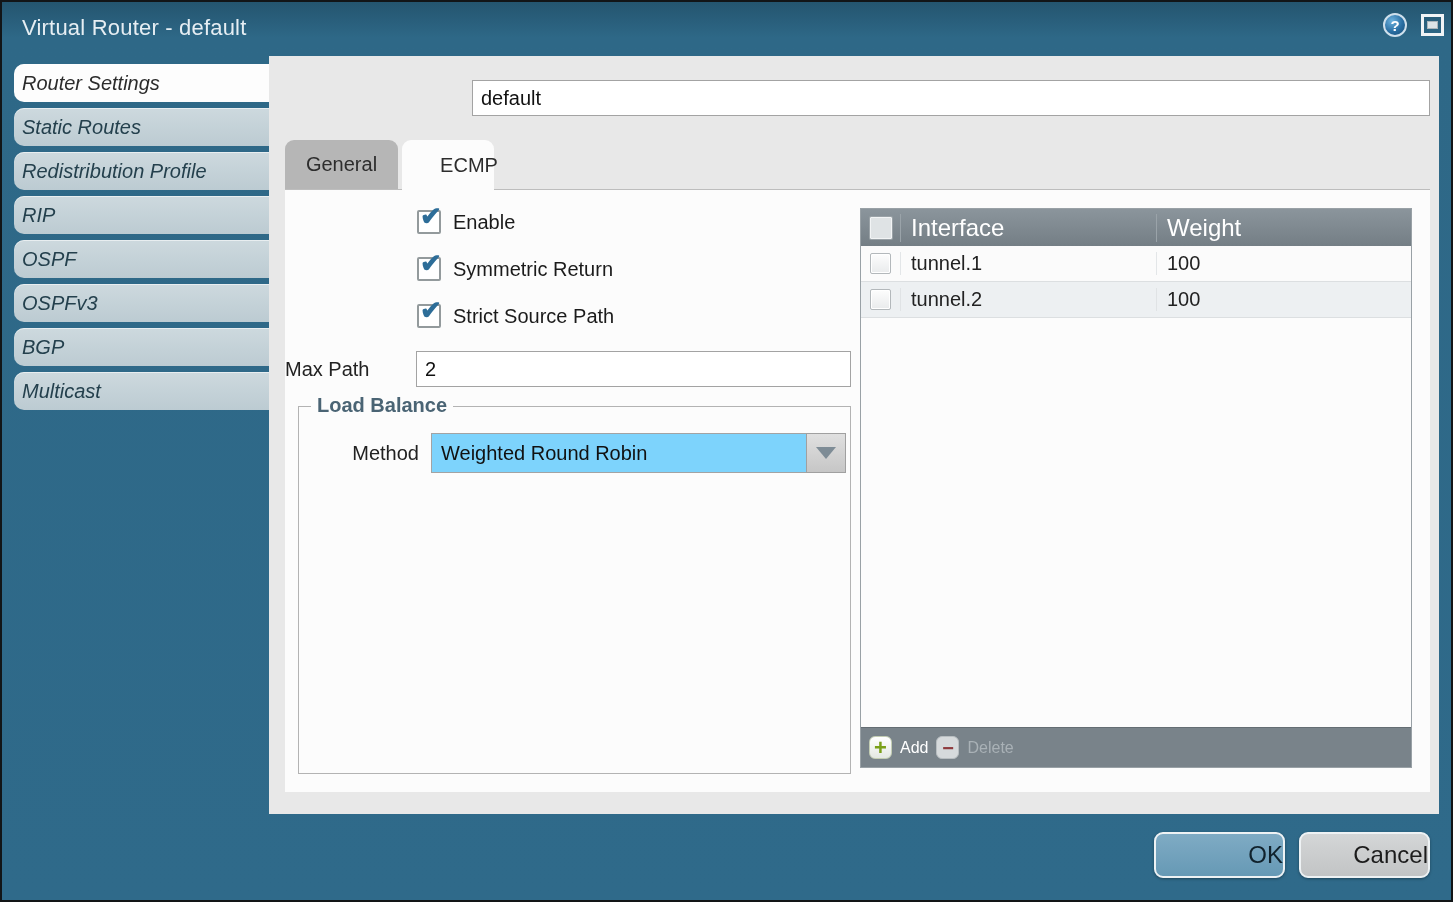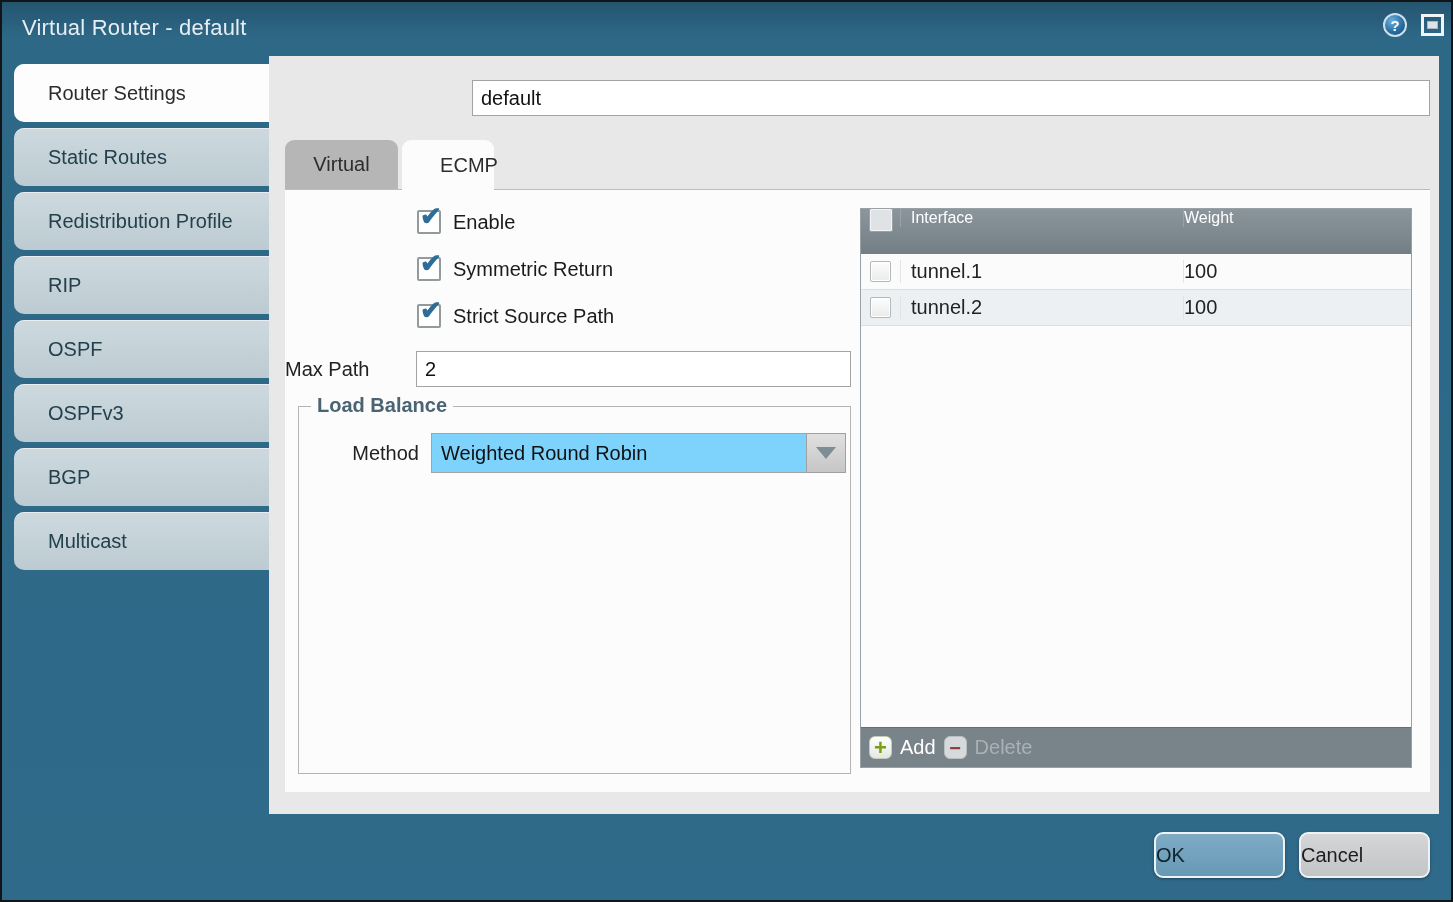--- a/index.html
+++ b/index.html
@@ -30,26 +30,26 @@
     border:3px solid #f1f4f6; background:transparent; cursor:pointer;
   }
   .win-icon .inner-rect{
     position:absolute; left:3px; top:4px; width:11px; height:8px;
     background:#dde3e6; border:1px solid #aab4ba;
   }
 
   
   .sidebar{position:absolute; left:12px; top:62px; width:255px;}
   .side-item{
-    height:58px; margin-bottom:6px;
+    height:38px; margin-bottom:6px;
     border-radius:10px 0 0 10px;
     background:linear-gradient(180deg,#cdd9de 0%, #bccbd2 100%);
     color:#24404d; font-size:20px;
-    display:flex; align-items:center; padding-left:34px;
-    cursor:pointer; box-shadow:inset 0 1px 0 rgba(255,255,255,.55);
+    display:flex; align-items:center; padding-left:8px;
+    cursor:pointer; box-shadow:inset 0 1px 0 rgba(255,255,255,.55);font-style:italic;
   }
   .side-item.active{
     background:#fdfdfd; color:#2c2c2c;
   }
 
   
   .main-panel{
     position:absolute; left:267px; top:54px; width:1170px; height:758px;
     background:#e8e8e8;
   }
@@ -131,67 +131,67 @@
     border-left:10px solid transparent; border-right:10px solid transparent;
     border-top:12px solid #7e8c96;
   }
 
   
   .iface-table{
     position:absolute; left:575px; top:18px; width:552px; height:560px;
     border:1px solid #99a1a6; display:flex; flex-direction:column; background:#fcfcfc;
   }
   .t-header{
-    height:45px; flex:none;
+    height:37px; flex:none;
     background:linear-gradient(180deg,#8b959c 0%, #747e85 100%);
-    color:#fff; font-size:16px;
-    display:flex; align-items:flex-start;
+    color:#fff; font-size:24px;
+    display:flex; align-items:center;
   }
   .t-row{
     height:36px; flex:none; display:flex; align-items:center;
     font-size:20px; color:#222; border-bottom:1px solid #dcdfe1;
   }
   .row-even{background:#fbfbfb;}
   .row-odd{background:#edf0f2;}
   .col-cb{width:39px; flex:none; display:flex; align-items:center; justify-content:center;}
   .col-iface{width:256px; flex:none; display:flex; align-items:center; padding-left:10px;
     border-left:1px solid rgba(0,0,0,.12);}
-  .col-weight{flex:1; display:flex; align-items:center; 
-    border-left:1px solid rgba(0,0,0,.12);margin-left:27px;}
+  .col-weight{flex:1; display:flex; align-items:center; padding-left:10px;
+    border-left:1px solid rgba(0,0,0,.12);}
   .t-header .col-iface,.t-header .col-weight{border-left:1px solid #9aa3a9;}
   .hdr-checkbox{
     width:22px; height:22px; background:#dfe3e5;
     border:1px solid #f2f4f5; box-shadow:0 0 0 1px #9aa2a7; border-radius:1px; cursor:pointer;
   }
   .row-checkbox{
     width:21px; height:21px; background:linear-gradient(180deg,#fdfdfd,#e9ebec);
     border:1px solid #b3b8bb; box-shadow:inset 0 0 0 1px #fff; border-radius:2px; cursor:pointer;
   }
   .t-filler{flex:1; background:#fcfcfc;}
   .t-footer{
     height:40px; flex:none; background:#79838a; border-top:1px solid #646d73;
     display:flex; align-items:center; padding-left:8px; gap:8px;
   }
   .tool-btn{display:flex; align-items:center; gap:8px; cursor:pointer;}
-  .tool-btn .label{font-size:20px; color:#fff;}
+  .tool-btn .label{font-size:16px; color:#fff;}
   .tool-btn.disabled{cursor:default;}
   .tool-btn.disabled .label{color:#a9b1b6;}
   .plus-icon,.minus-icon{
     width:23px; height:23px; border-radius:6px;
     display:flex; align-items:center; justify-content:center;
     font-size:22px; font-weight:bold; line-height:1;
   }
   .plus-icon{background:linear-gradient(180deg,#ffffff,#e4e8e2); color:#7aa018; border:1px solid #c3cdb3;}
   .minus-icon{background:#d6dadc; color:#8e3b3e; border:1px solid #b8bec1; font-size:20px;}
 
   
   .btn{
     position:absolute; top:830px; width:131px; height:46px;
     border:2px solid #eef2f4; border-radius:9px;
-    font-size:20px; display:flex; align-items:center; justify-content:flex-start;
+    font-size:24px; display:flex; align-items:center; justify-content:flex-end;
     cursor:pointer; box-shadow:0 1px 3px rgba(0,0,0,.35);
   }
   .btn-ok{left:1152px; background:linear-gradient(180deg,#7fabc4,#6699b5); color:#10222c;}
   .btn-cancel{left:1297px; background:linear-gradient(180deg,#d4d6d7,#c2c4c5); color:#1c1c1c;}
 </style>
 </head>
 <body>
 
 <div class="dialog">
 
@@ -228,21 +228,21 @@
     <div class="side-item">
         <span>Multicast</span>
       </div>
   </div>
 
   <div class="main-panel">
 
     <input class="name-input" type="text" value="default" style="">
 
     <div class="tab tab-general">
-      <span>Virtual</span>
+      <span>General</span>
     </div>
     <div class="tab tab-ecmp">
       <span>ECMP</span>
     </div>
 
     <div class="content">
 
       <div class="cb-row" style="top:20px;">
         <span class="checkbox">
           <span class="checkmark">✔</span>

